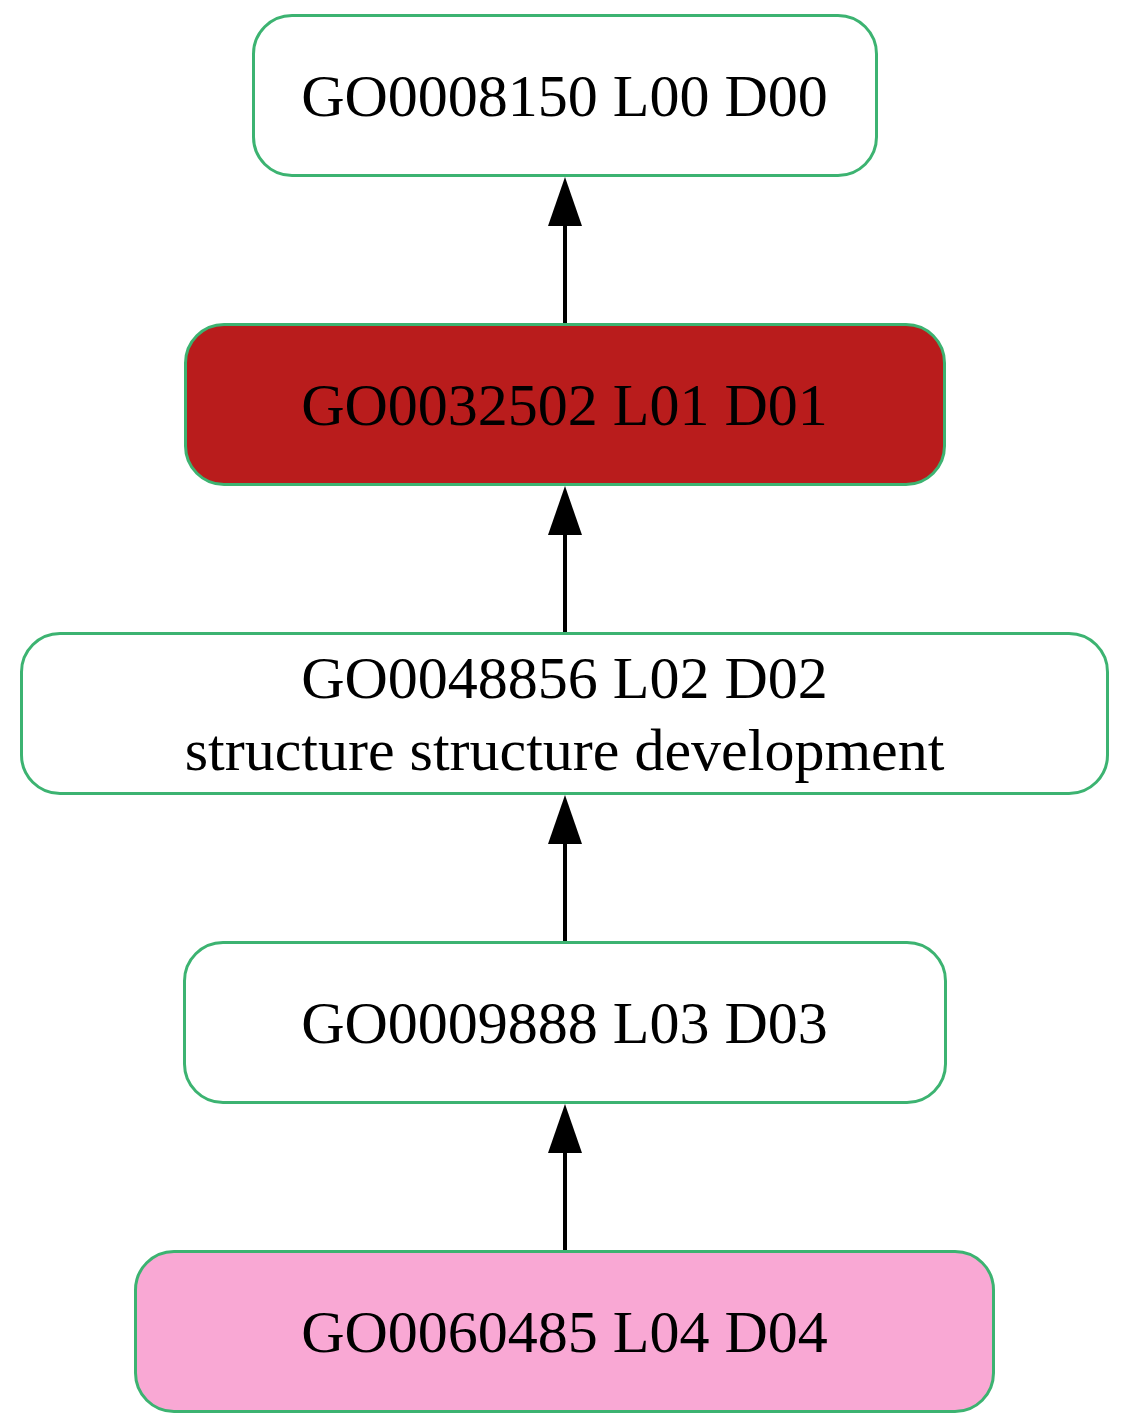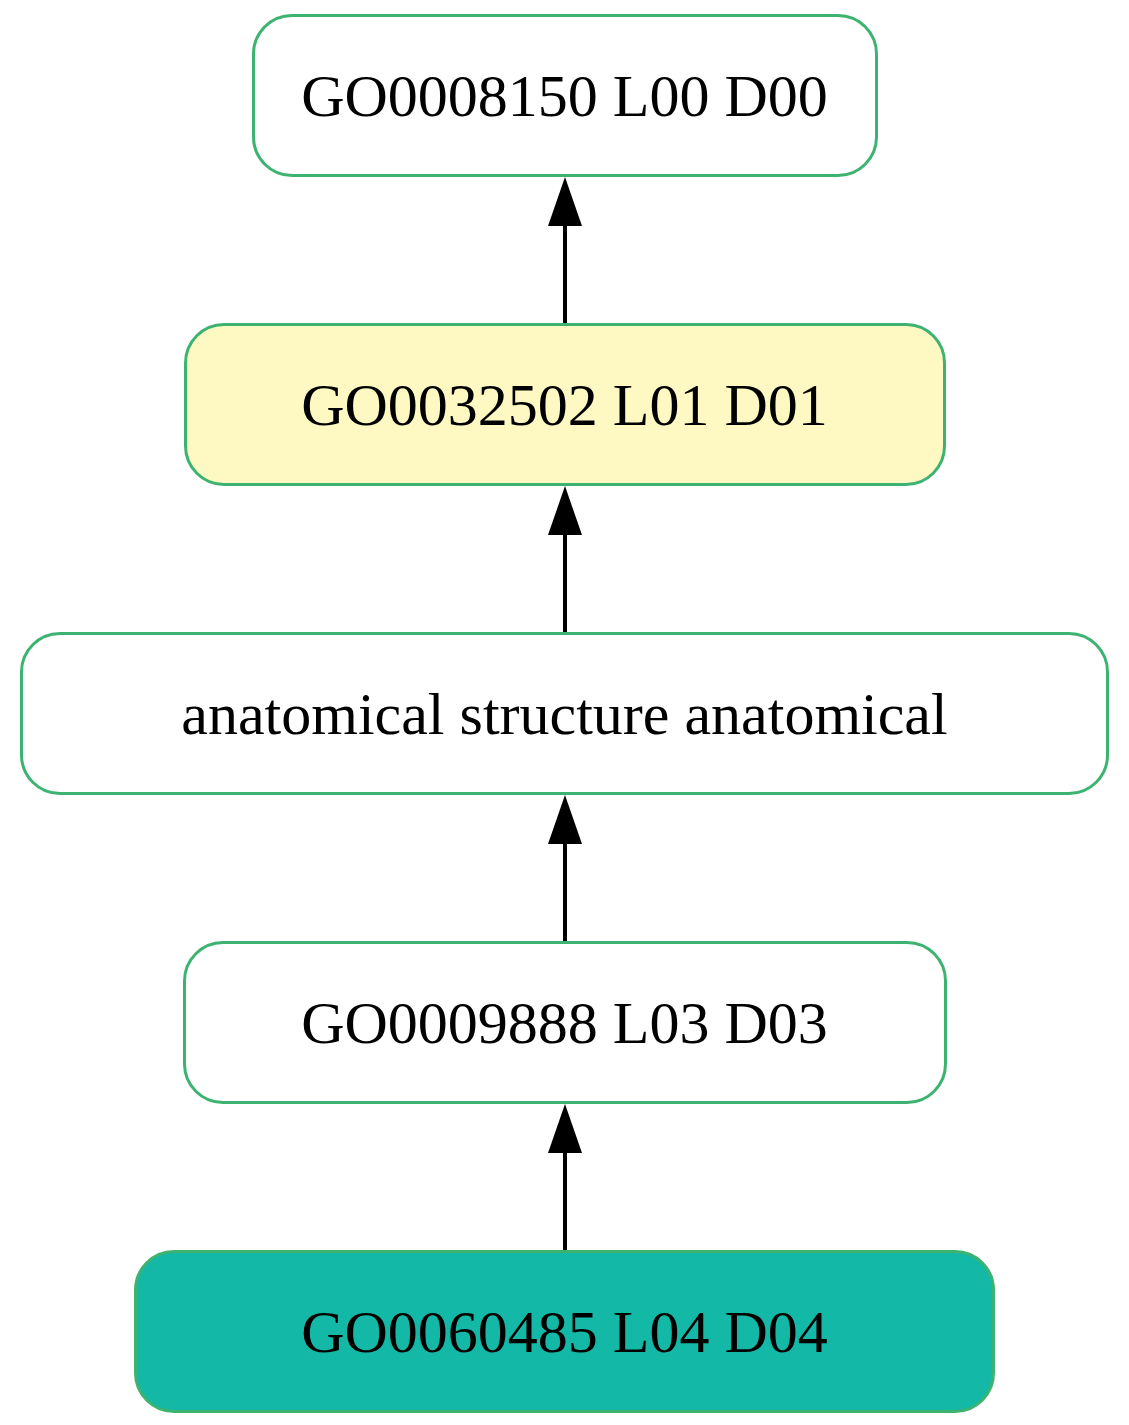--- a/index.html
+++ b/index.html
@@ -31,22 +31,22 @@
     align-items: center;
     justify-content: center;
     text-align: center;
     color: #000000;
     font-size: 60px;
     line-height: 1.2;
     white-space: nowrap;
     flex: 0 0 auto;
   }
   .node--first { margin-top: 14px; }
-  .node--cyan  { background: #fef9c3; }
-  .node--green { background: #14b8a6; gap: 24px; }
+  .node--cyan  { background: #b91c1c; }
+  .node--green { background: #f9a8d4; gap: 24px; }
   .w-n1 { width: 626px; }
   .w-n2 { width: 762px; }
   .w-n3 { width: 1089px; }
   .w-n4 { width: 764px; text-align: center; }
   .w-n5 { width: 861px; }
   .edge {
     flex: 0 0 auto;
     width: 40px;
     height: 146px;
     display: block;
@@ -69,21 +69,22 @@
   <div class="node node--cyan w-n2">
     <div>GO0032502 L01 D01</div>
   </div>
 
   <svg class="edge" viewBox="0 0 40 146" xmlns="http://www.w3.org/2000/svg">
     <line x1="20" y1="146" x2="20" y2="46" stroke="#000000" stroke-width="4"></line>
     <polygon points="20,0 37,49 3,49" fill="#000000"></polygon>
   </svg>
 
   <div class="node w-n3">
-    <div>anatomical structure anatomical</div>
+    <div>GO0048856 L02 D02</div>
+    <div>structure structure development</div>
   </div>
 
   <svg class="edge" viewBox="0 0 40 146" xmlns="http://www.w3.org/2000/svg">
     <line x1="20" y1="146" x2="20" y2="46" stroke="#000000" stroke-width="4"></line>
     <polygon points="20,0 37,49 3,49" fill="#000000"></polygon>
   </svg>
 
   <div class="node w-n4">
     <div>GO0009888 L03 D03</div>
   </div>

